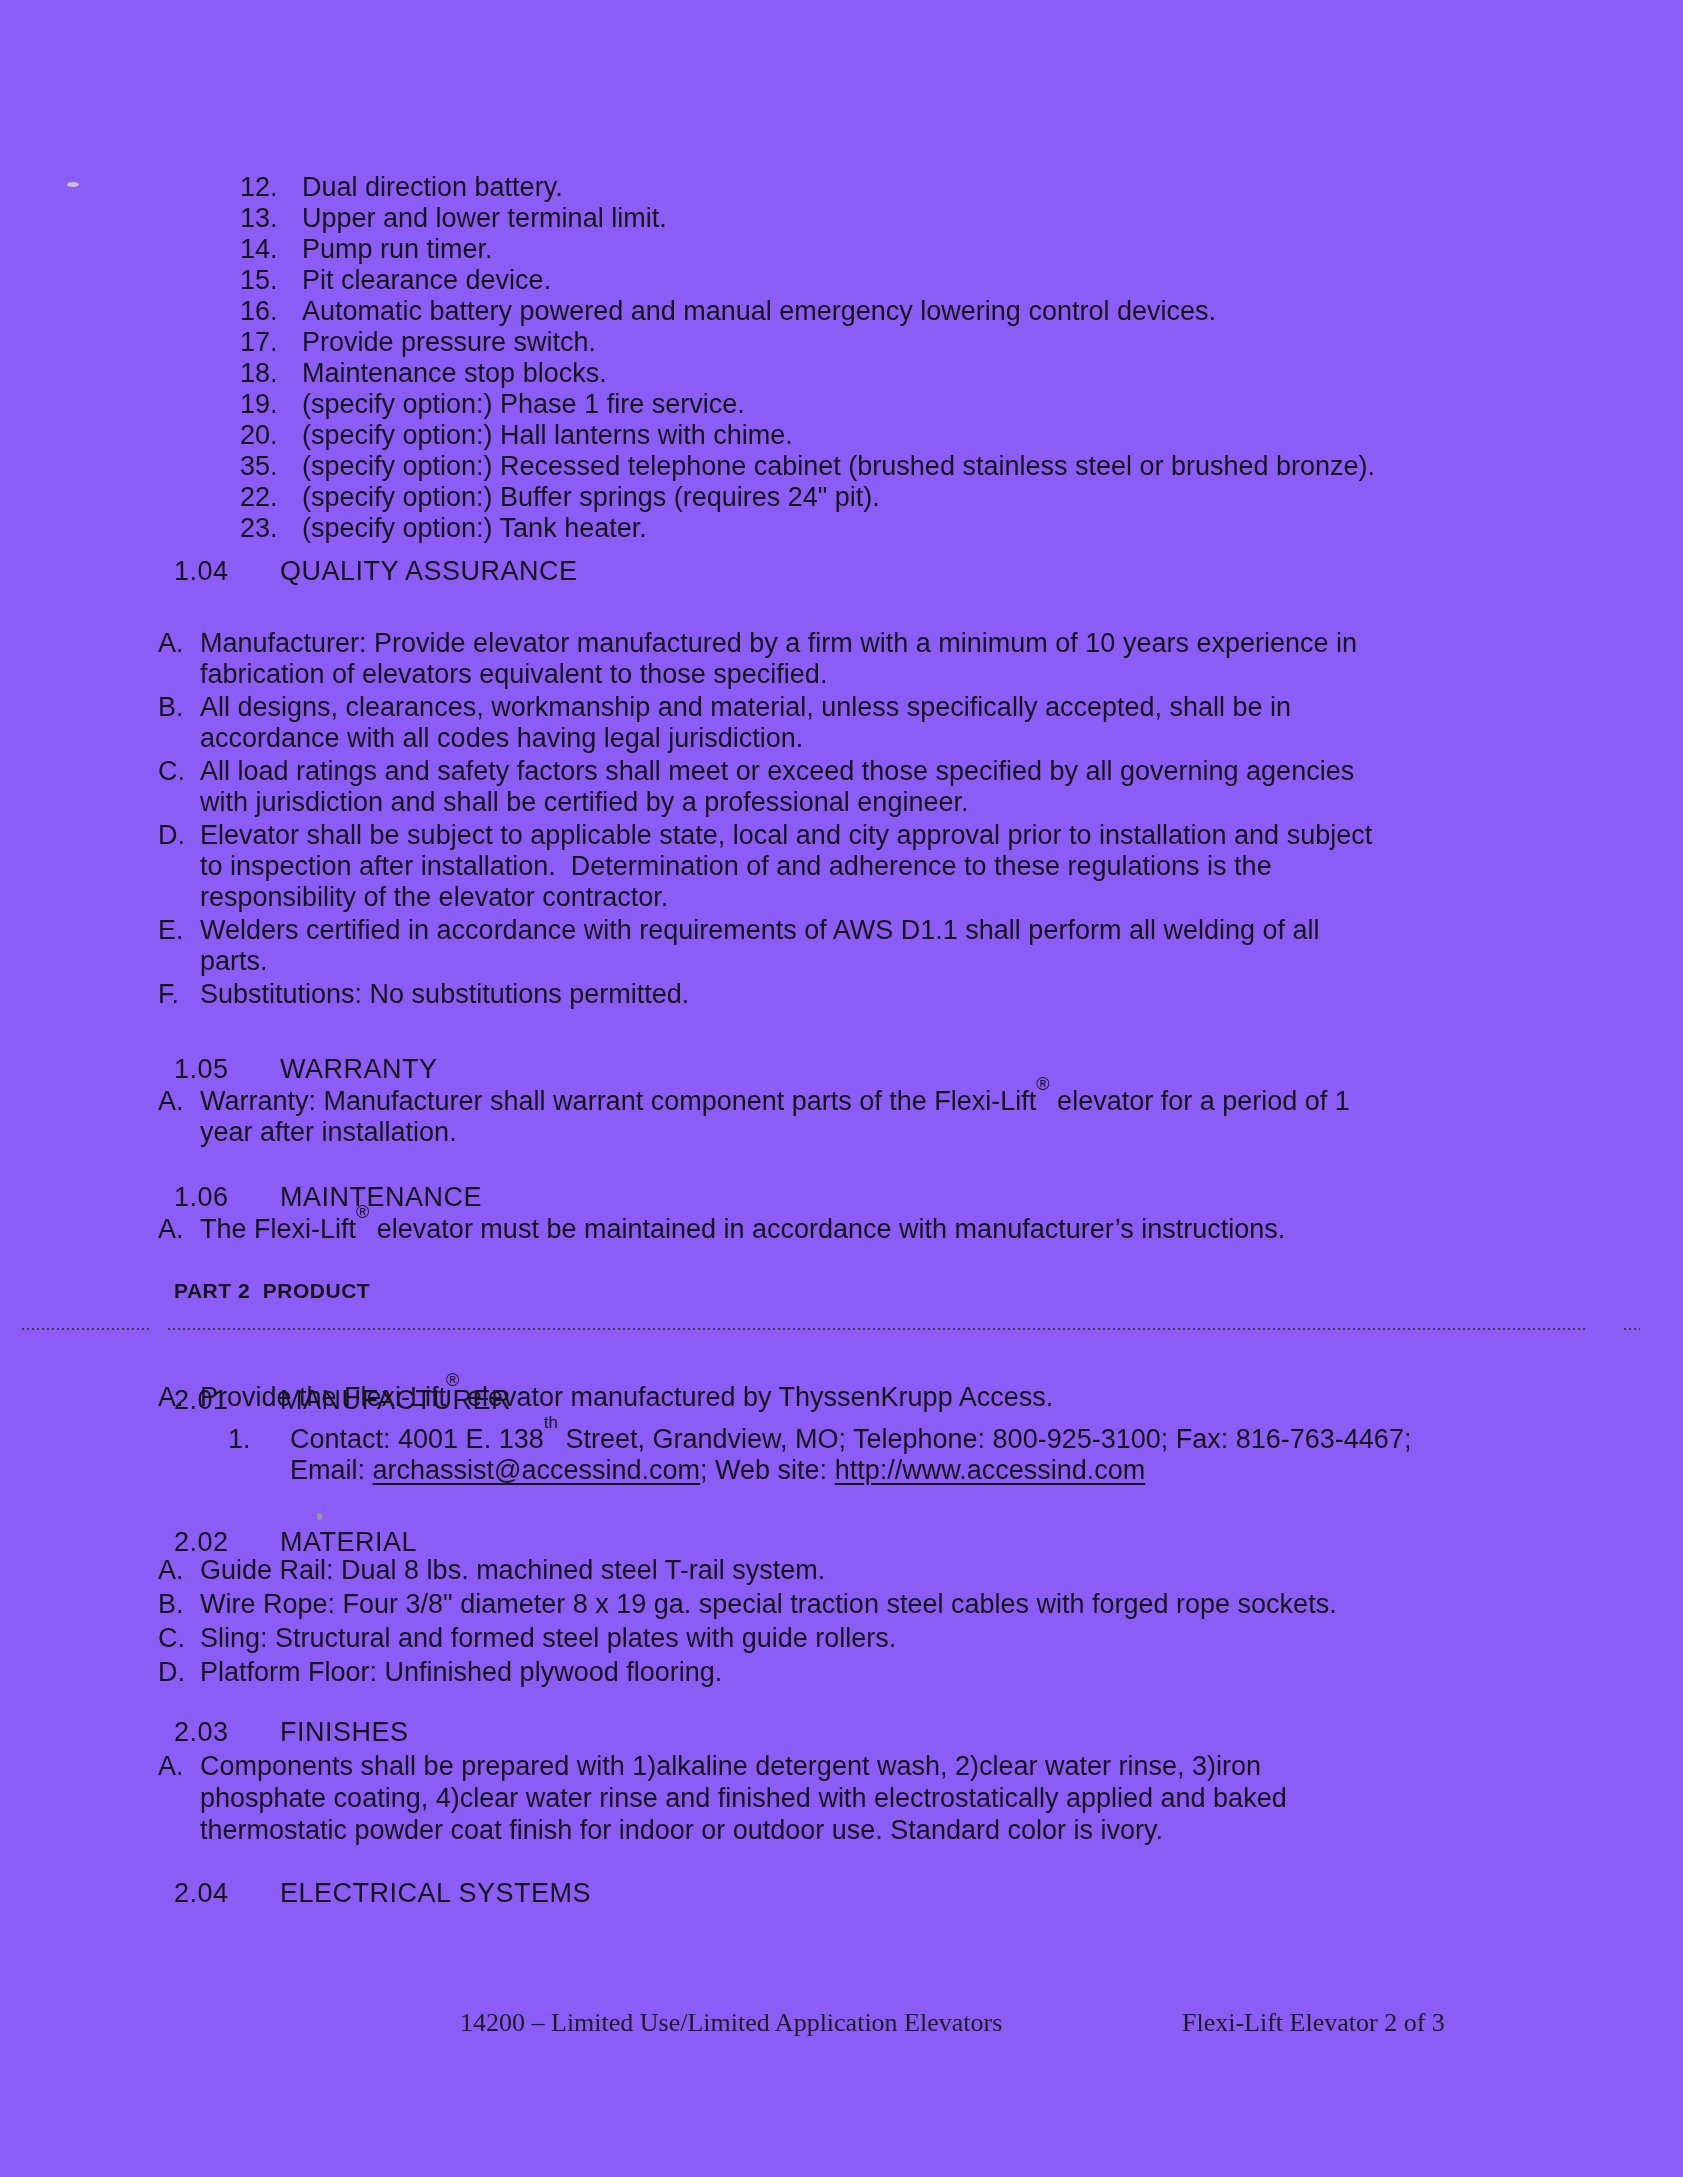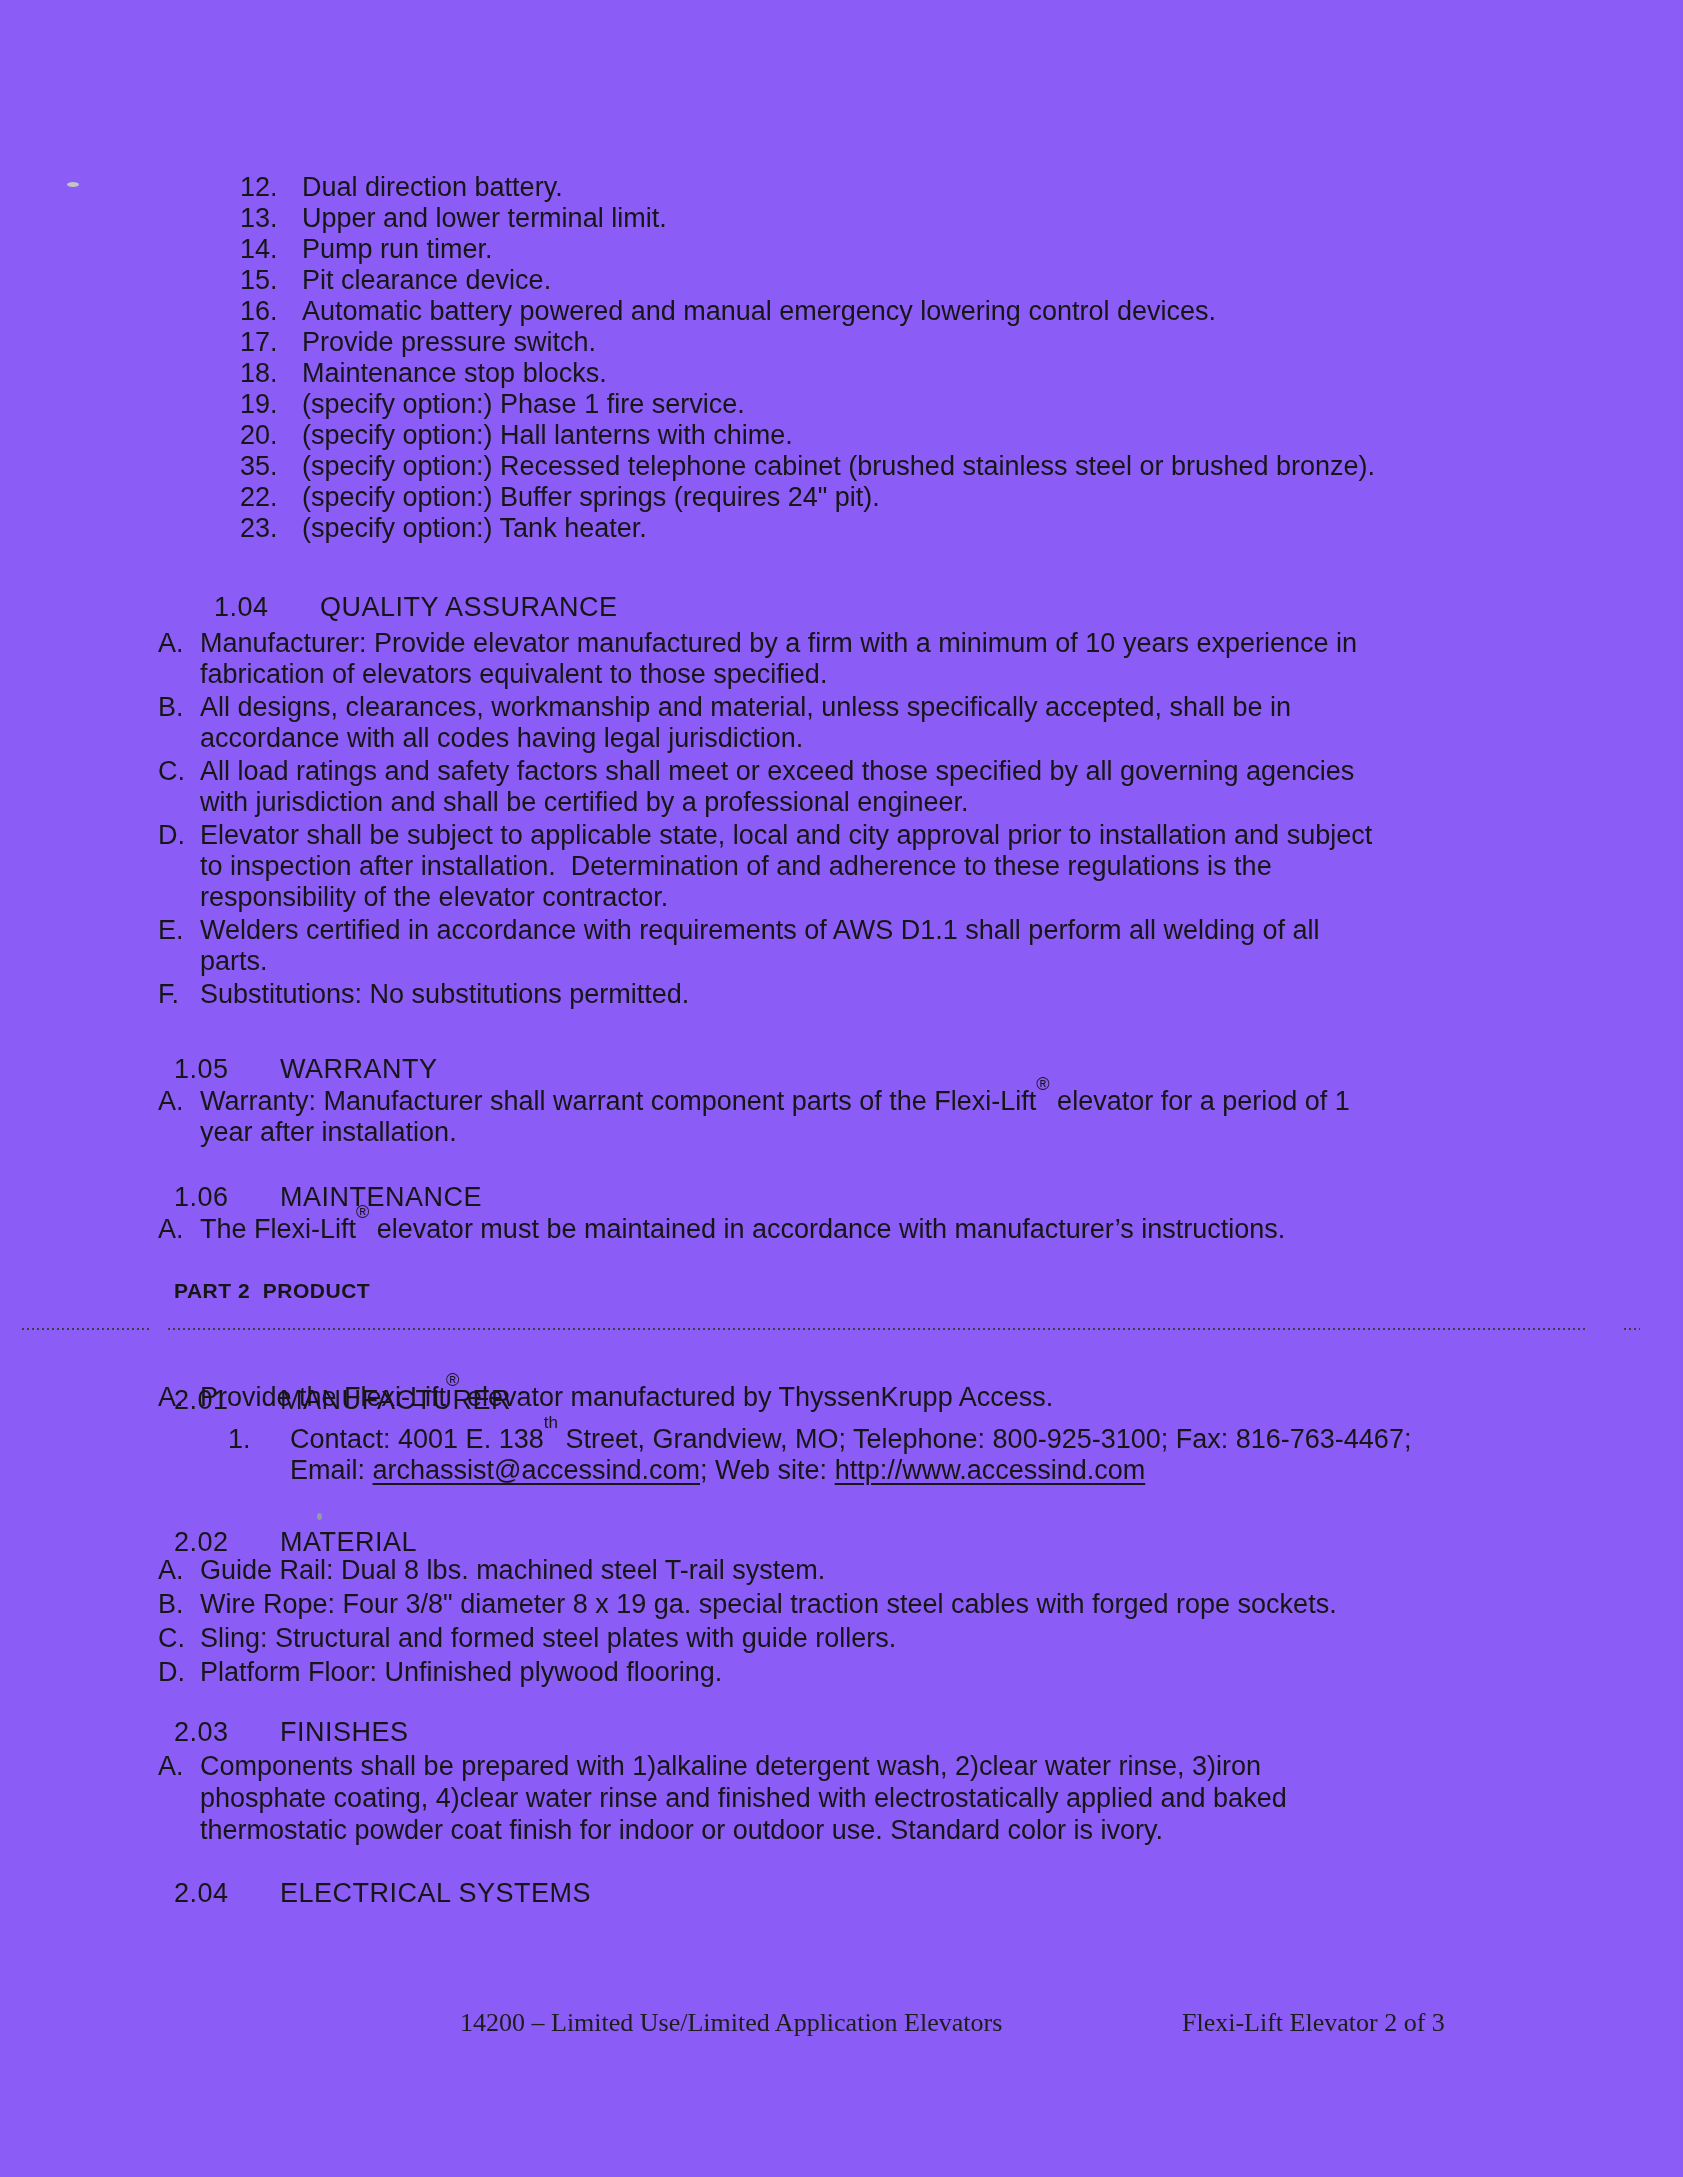--- a/index.html
+++ b/index.html
@@ -116,21 +116,21 @@
     <div class="row">
         <span class="marker">22.</span>
         <span class="txt">(specify option:) Buffer springs (requires 24" pit).</span>
       </div>
     <div class="row">
         <span class="marker">23.</span>
         <span class="txt">(specify option:) Tank heater.</span>
       </div>
   </div>
 
-  <div class="block sec-head row" style="top:592px;margin-left:40px;">
+  <div class="block sec-head row" style="top:556px;">
     <span class="marker">1.04</span>
       <span>QUALITY ASSURANCE</span>
   </div>
   <div class="block sec-items" style="top:628px;">
     <div class="row item">
         <span class="marker">A.</span>
         <span class="txt">Manufacturer: Provide elevator manufactured by a firm with a minimum of 10 years experience in
 fabrication of elevators equivalent to those specified.</span>
       </div>
     <div class="row item">

